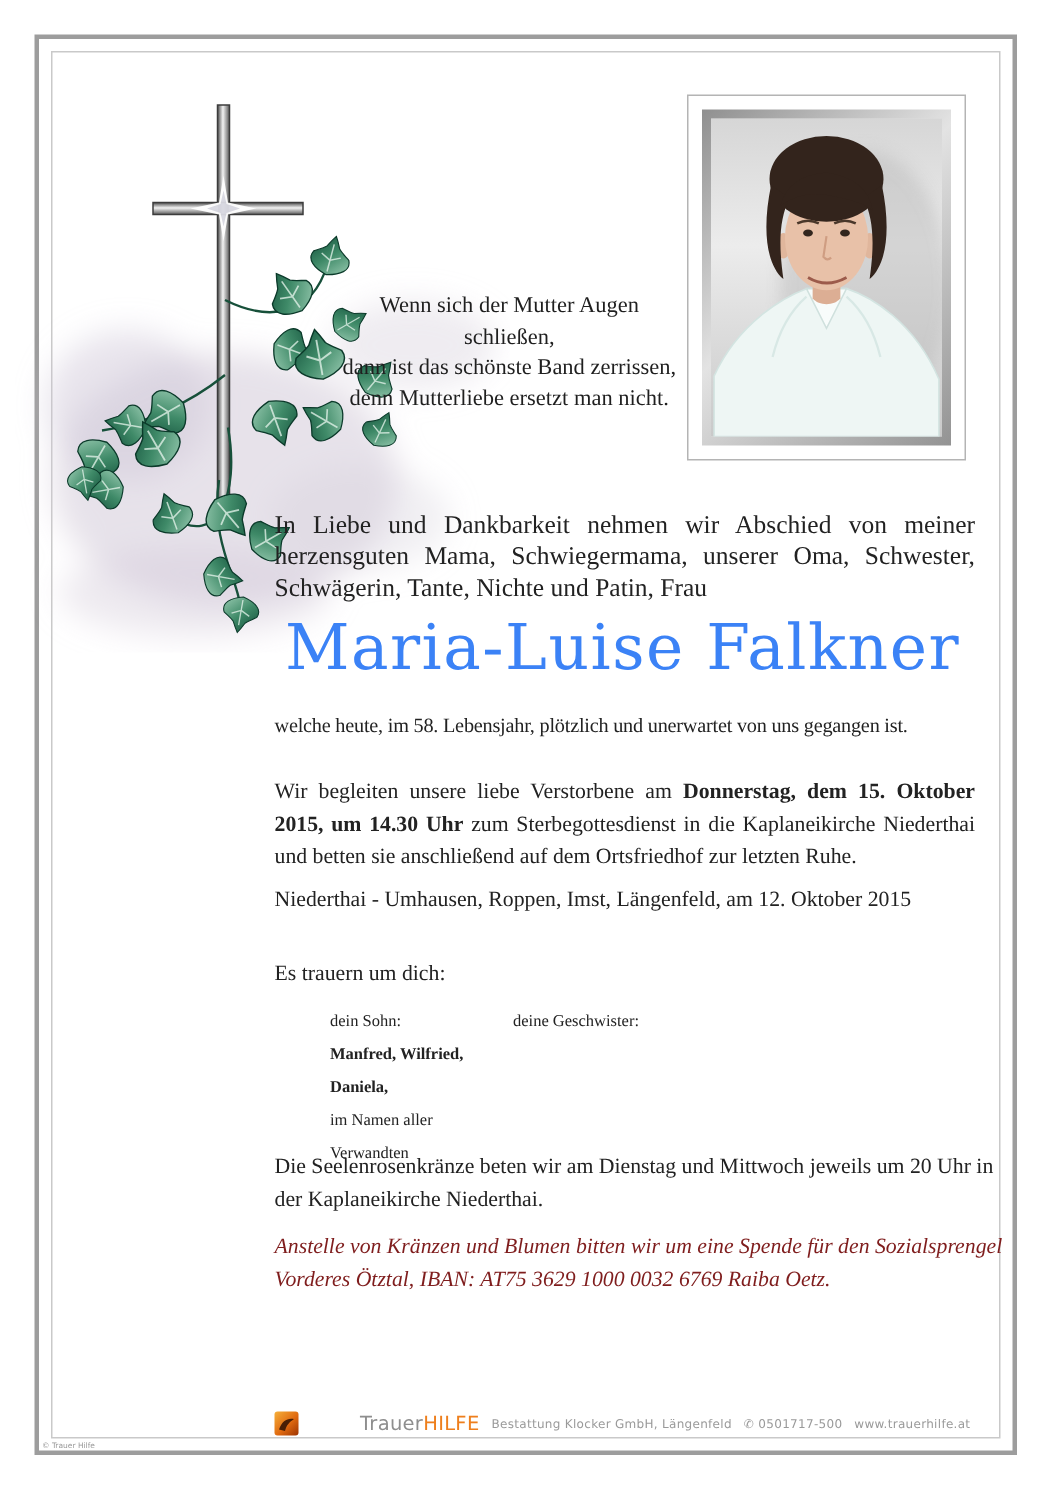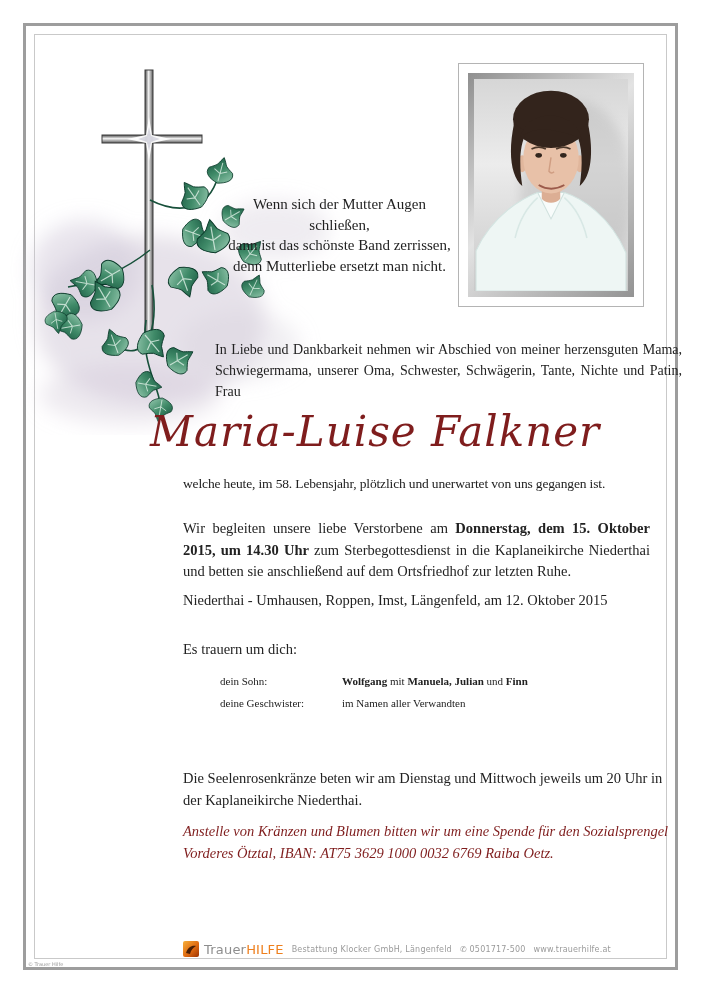--- a/index.html
+++ b/index.html
@@ -11,41 +11,41 @@
   .card-inner-line{position:absolute;left:8px;top:8px;right:8px;bottom:8px;border:1px solid #c9c9c9;}
   .deco{position:absolute;left:10px;top:35px;width:330px;height:400px;}
   .poem{position:absolute;left:222px;top:146px;width:235px;text-align:center;
         font-size:15px;line-height:20.5px;color:#1f1f1f;margin-top:48px;}
   .photo-frame{position:absolute;left:458px;top:63px;width:166px;height:224px;
         border:1px solid #b4b4b4;background:#fff;padding:9px;}
   .photo-metal{width:100%;height:100%;box-sizing:border-box;padding:6px;
         background:linear-gradient(135deg,#8f8f8f,#e3e3e3 45%,#939393);}
   .photo-img{width:100%;height:100%;display:block;background:#ddd;}
   .p-intro{position:absolute;left:183px;top:339px;width:467px;text-align:justify;
-        font-size:14px;line-height:21px;margin-left:32px;}
-  .name{position:absolute;left:150px;top:407px;width:530px;text-align:left;
-        font-family:"DejaVu Serif", serif;font-style:italic;font-size:42px;
-        letter-spacing:1px;color:#7f1d1d;}
+        font-size:17px;line-height:21px;}
+  .name{position:absolute;left:150px;top:407px;width:530px;text-align:center;
+        font-family:"DejaVu Serif", serif;font-size:42px;
+        letter-spacing:1px;color:#3b82f6;}
   .p-age{position:absolute;left:183px;top:476px;font-size:13.5px;letter-spacing:-0.15px;white-space:nowrap;}
   .p-funeral{position:absolute;left:183px;top:518px;width:467px;text-align:justify;
         font-size:14.5px;line-height:21.5px;}
   .p-dateline{position:absolute;left:183px;top:592px;font-size:14.5px;white-space:nowrap;text-align:center;}
   .p-mourn-head{position:absolute;left:183px;top:641px;font-size:14.5px;}
   .fam{position:absolute;left:220px;top:670px;font-size:11px;line-height:22px;
         display:grid;grid-template-columns:122px auto;}
   .fam-label{align-self:start;}
   .p-rosary{position:absolute;left:183px;top:768px;width:482px;font-size:14.5px;line-height:21.5px;}
   .p-donation{position:absolute;left:183px;top:821px;width:492px;font-style:italic;
         font-size:14.5px;line-height:21.5px;color:#7f1d1d;}
   .footer{position:absolute;left:183px;top:941px;display:flex;align-items:center;gap:5px;
         font-family:"DejaVu Sans", sans-serif;}
   .logo-sq{width:16px;height:16px;border-radius:2px;flex:0 0 auto;
         background:linear-gradient(135deg,#f6b03a,#e06a10 55%,#9c3302);position:relative;}
   .logo-sq svg{position:absolute;left:0;top:0;}
-  .brand{font-size:13px;letter-spacing:0.2px;white-space:nowrap;}
+  .brand{font-size:13px;letter-spacing:0.2px;white-space:nowrap;margin-left:36px;}
   .brand-gray{color:#8e8e8e;}
   .brand-orange{color:#ee7f1d;}
   .meta{font-size:8px;color:#9a9a9a;letter-spacing:0.2px;white-space:nowrap;margin-left:3px;}
   .copyright{position:absolute;left:28px;top:961px;font-size:5px;color:#999;
         font-family:"DejaVu Sans", sans-serif;}
   b{font-weight:bold;}
 </style>
 </head>
 <body>
 
@@ -174,23 +174,23 @@
 <div class="p-age">welche heute, im 58. Lebensjahr, plötzlich und unerwartet von uns gegangen ist.</div>
 
 <div class="p-funeral"><span>Wir begleiten unsere liebe Verstorbene am </span><b>Donnerstag, dem 15. Oktober 2015, um 14.30 Uhr</b><span> zum Sterbegottesdienst in die Kaplaneikirche Niederthai und betten sie anschließend auf dem Ortsfriedhof zur letzten Ruhe.</span></div>
 
 <div class="p-dateline">Niederthai - Umhausen, Roppen, Imst, Längenfeld, am 12. Oktober 2015</div>
 
 <div class="p-mourn-head">Es trauern um dich:</div>
 
 <div class="fam">
   <div class="fam-label">dein Sohn:</div>
-  <div class="fam-value"><b>Wolfgang</b><span> mit </span><b>Manuela, Julian</b><span> und </span><b>Finn</b></div>
   <div class="fam-label">deine Geschwister:</div>
   <div class="fam-value">
+    <div><b>Manfred, Wilfried, Daniela,</b></div>
     <div><span>im Namen aller Verwandten</span></div>
   </div>
 </div>
 
 <div class="p-rosary">Die Seelenrosenkränze beten wir am Dienstag und Mittwoch jeweils um 20 Uhr in der Kaplaneikirche Niederthai.</div>
 
 <div class="p-donation">Anstelle von Kränzen und Blumen bitten wir um eine Spende für den Sozialsprengel Vorderes Ötztal, IBAN: AT75 3629 1000 0032 6769 Raiba Oetz.</div>
 
 <div class="footer">
   <div class="logo-sq">

